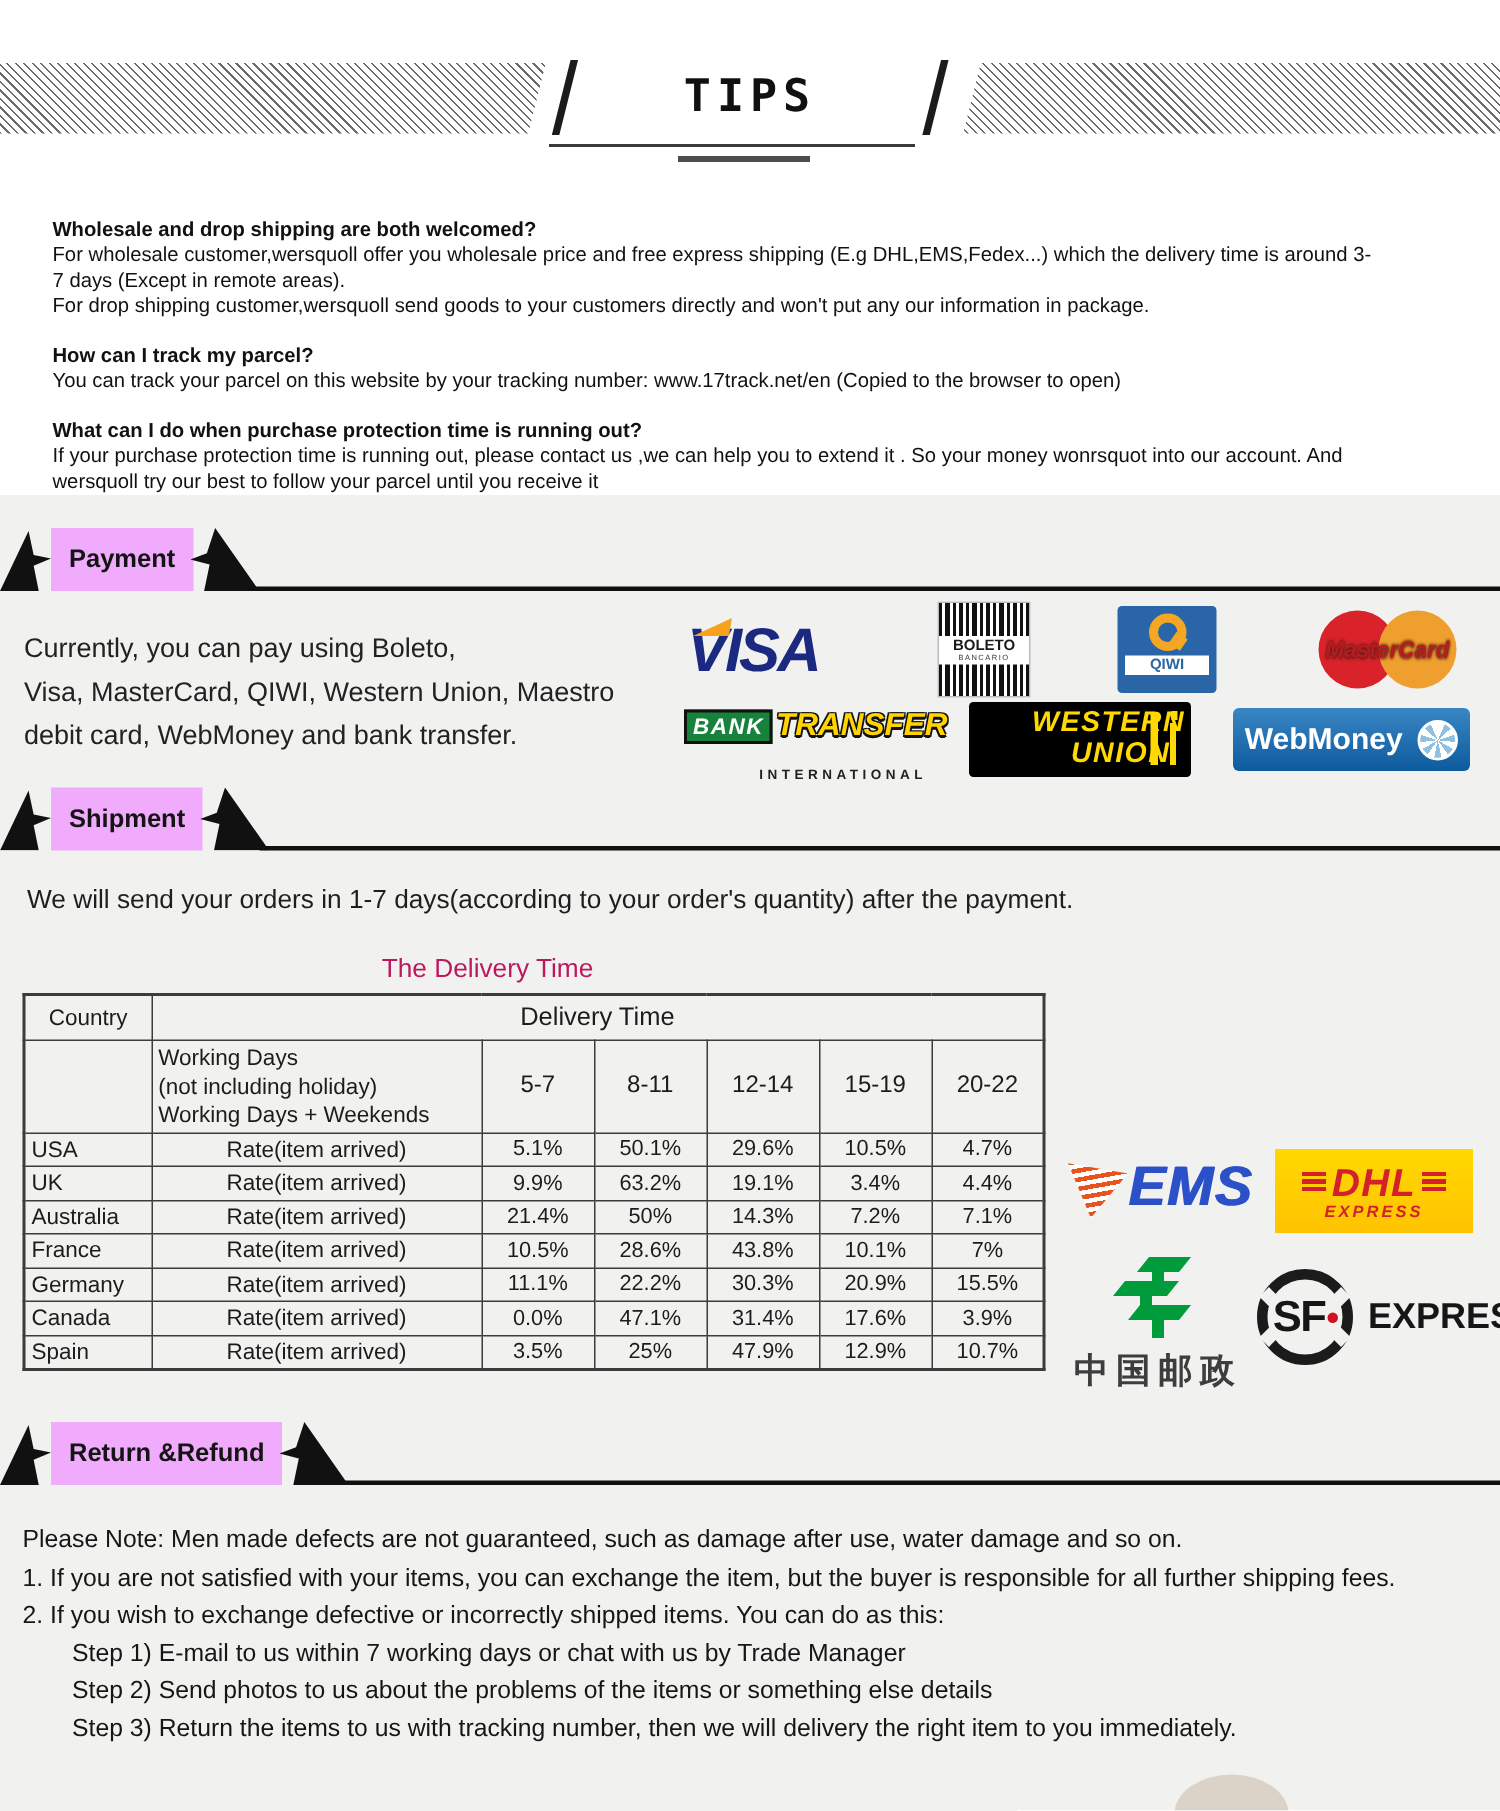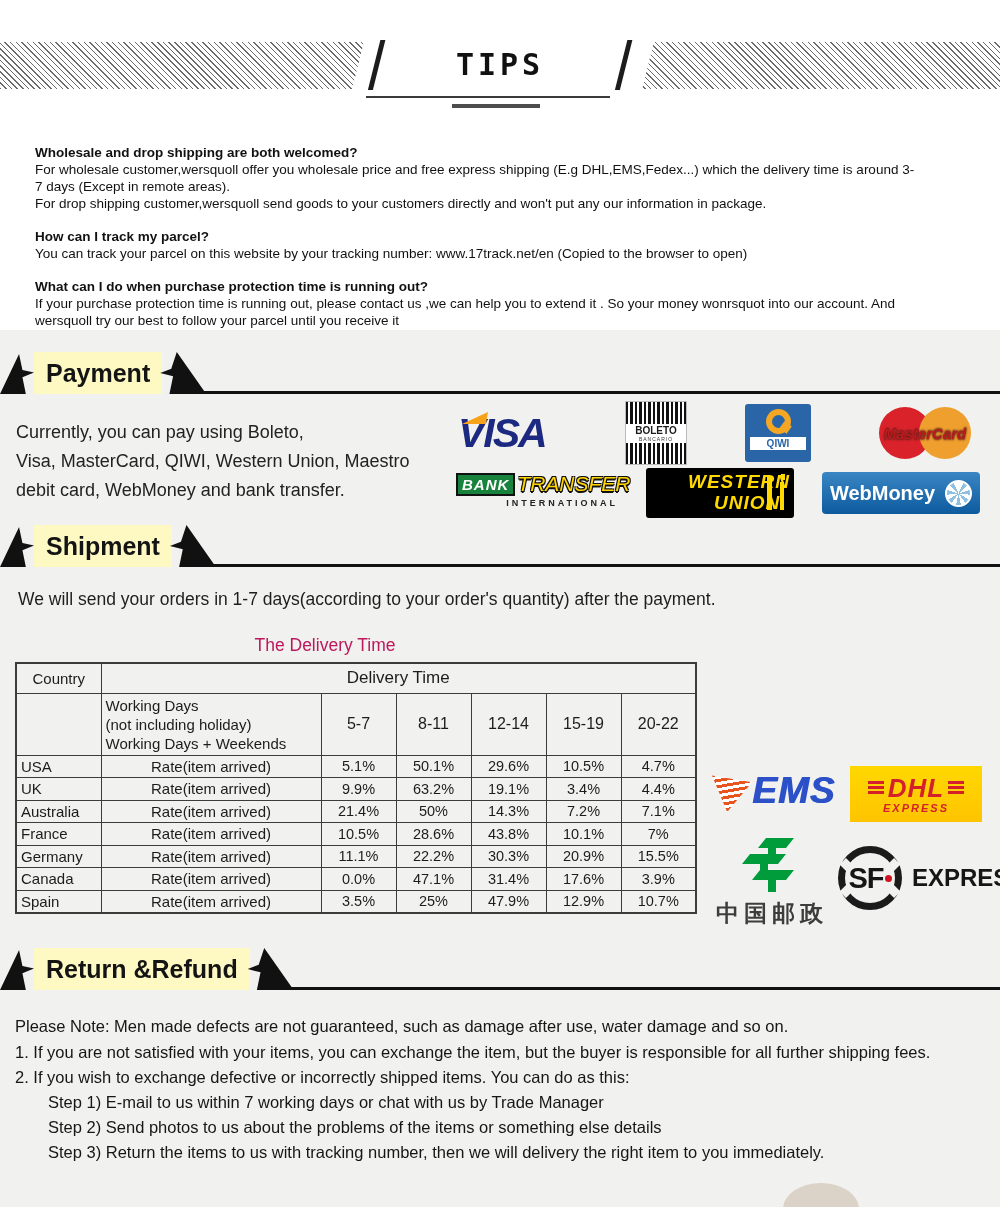--- a/index.html
+++ b/index.html
@@ -39,22 +39,22 @@
   
   .gray-panel { position:absolute; left:0; top:330px; width:1000px; height:877px; background:#f1f1ef; }
 
   
   .sec-hdr { position:absolute; left:0; right:0; height:44px; display:flex; align-items:flex-end; }
   .sec-arrow-l {
     width:34px; height:40px; background:#111; flex:0 0 auto;
     clip-path:polygon(0 100%, 56% 0, 66% 40%, 100% 46%, 66% 58%, 76% 100%);
   }
   .sec-label {
-    flex:0 0 auto; background:#fef9c3; height:42px; padding:0 12px;
-    display:flex; align-items:center; font-size:25px; font-weight:600; color:#141414;
+    flex:0 0 auto; background:#f0abfc; height:42px; padding:0 12px;
+    display:flex; align-items:center; font-size:17px; font-weight:600; color:#141414;
   }
   .sec-arrow-r {
     width:46px; height:42px; background:#111; flex:0 0 auto; margin-left:-2px;
     clip-path:polygon(0 50%, 24% 40%, 36% 0, 100% 100%, 20% 100%, 28% 58%);
   }
   .sec-rule { flex:1 1 auto; height:3px; background:#111; margin-left:-6px; }
 
   
   .pay-text { position:absolute; left:16px; top:418px; width:432px; font-size:18px; line-height:29px; white-space:pre-line; color:#222; }
   .pay-logos { position:absolute; left:450px; top:396px; width:545px; height:132px; }
@@ -84,25 +84,25 @@
   .mc-word {
     position:absolute; left:0; top:21px; width:100%; text-align:center;
     font-style:italic; font-weight:bold; font-size:15px; color:#b91c1c;
     text-shadow:0 1px 2px #5a1d1d, 0 -1px 2px #5a1d1d;
   }
 
   .logo-bt { position:absolute; left:6px; top:76px; width:162px; height:48px; }
   .bt-row { display:flex; align-items:center; }
   .bt-bank { background:#17823b; border:2px solid #111; color:#fff; font-weight:bold; font-style:italic; font-size:15px; padding:1px 4px; letter-spacing:1px; }
   .bt-transfer {
-    margin-left:2px; font-style:italic; font-weight:400; font-size:21px; color:#ffd400;
+    margin-left:2px; font-style:italic; font-weight:700; font-size:21px; color:#ffd400;
     text-shadow:1px 1px 0 #111, -1px -1px 0 #111, 1px -1px 0 #111, -1px 1px 0 #111, 0 2px 0 #111;
     letter-spacing:0;
   }
-  .bt-intl { text-align:right; font-size:9px; letter-spacing:3px; color:#222; font-weight:bold; margin-top:2px; }
+  .bt-intl { text-align:right; font-size:9px; letter-spacing:3px; color:#222; font-weight:bold; margin-top:15px; }
 
   .logo-wu { position:absolute; left:196px; top:72px; width:148px; height:50px; background:#000; border-radius:3px; color:#ffd900; font-weight:900; font-style:italic; overflow:hidden;padding-left:28px; }
   .wu-l1 { font-size:19px; letter-spacing:1px; line-height:22px; padding:3px 0 0 14px; }
   .wu-l2 { font-size:19px; letter-spacing:1px; line-height:20px; padding-left:40px; }
   .wu-bar1 { position:absolute; right:22px; top:8px; width:5px; height:34px; background:#ffd900; }
   .wu-bar2 { position:absolute; right:10px; top:14px; width:4px; height:28px; background:#ffd900; }
   .wu-dot  { position:absolute; right:9px; top:6px; width:4px; height:6px; background:#ffd900; }
 
   .logo-wm { position:absolute; left:372px; top:76px; width:158px; height:42px; border-radius:4px;
     background:linear-gradient(#3a86c4,#0d5a9e); display:flex; align-items:center; justify-content:center; gap:10px; }

